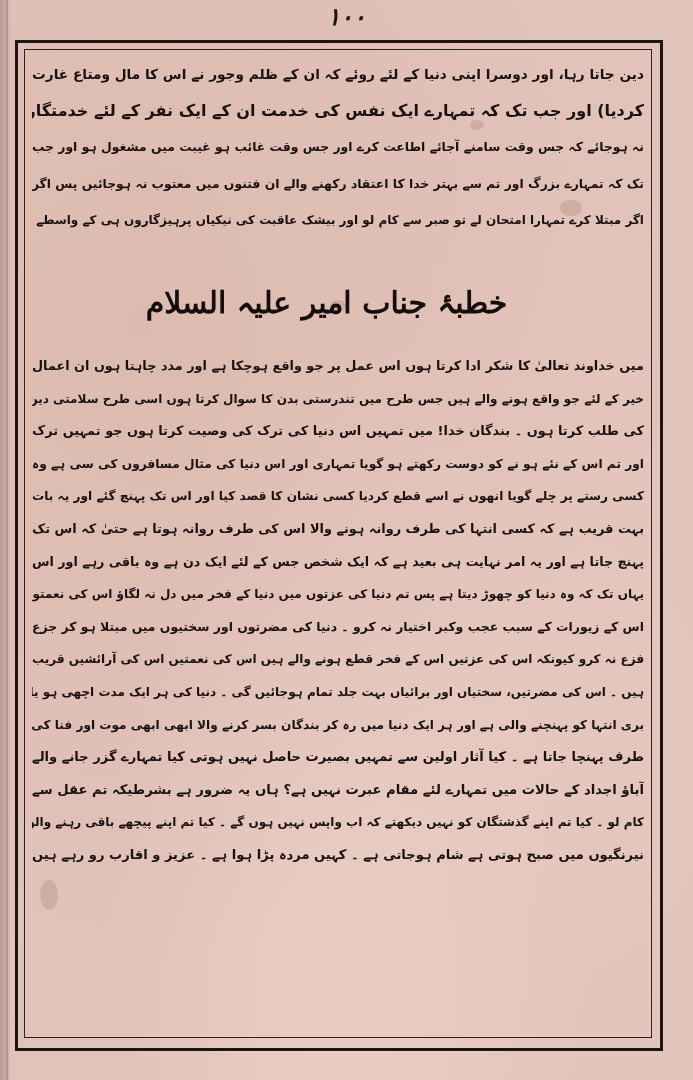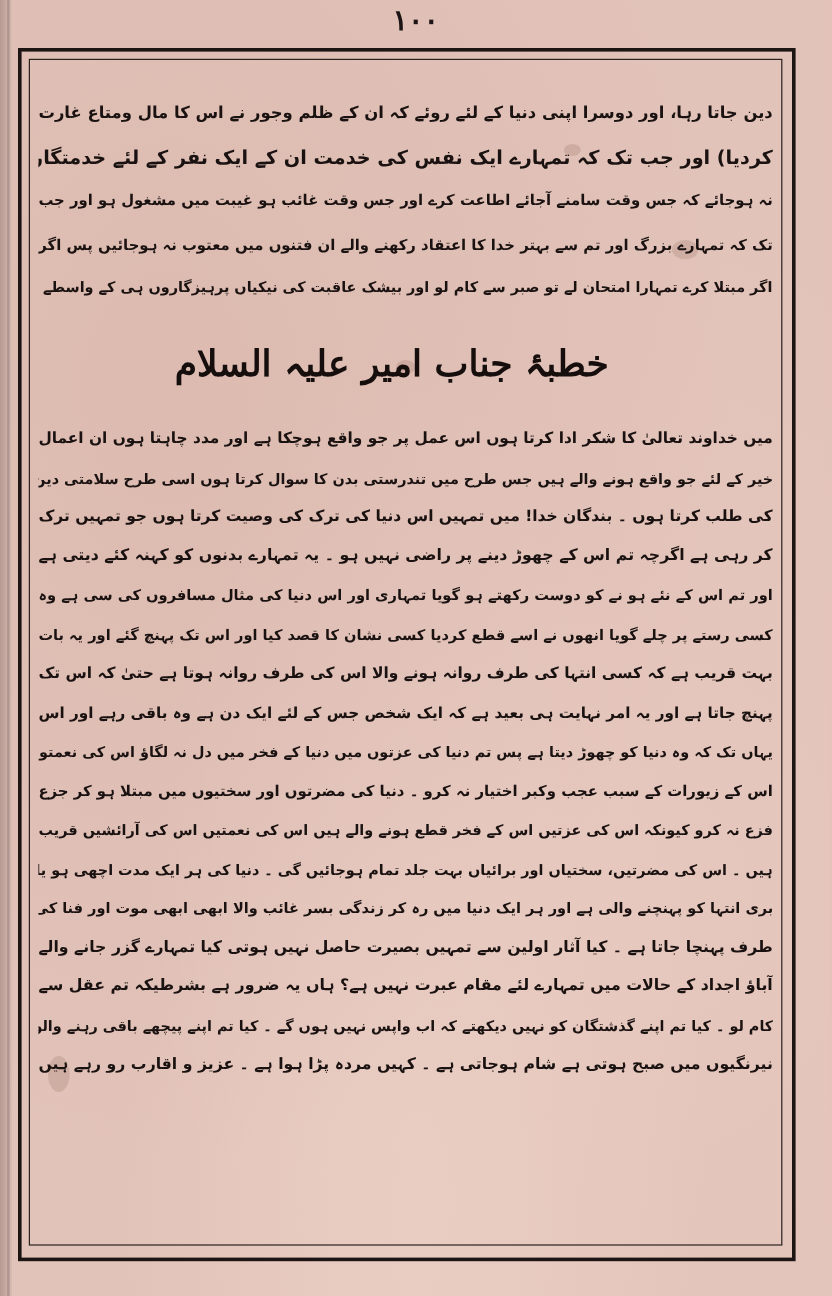--- a/index.html
+++ b/index.html
@@ -22,20 +22,21 @@
     background: linear-gradient(to right, #b69a93, #d8bbb1);
   }
   .edge-line {
     position: absolute; left: 6px; top: 0; width: 2px; height: 1080px;
     background: #9d8480; opacity: 0.6;
   }
   .page-number {
     position: absolute; left: 0; width: 693px; top: 2px; text-align: center;
     font-size: 24px; color: #1c1414; font-weight: bold; letter-spacing: 1px;
     direction: rtl;
+    font-style: italic;
   }
   .frame-outer {
     position: absolute; left: 15px; top: 40px; width: 642px; height: 1005px;
     border: 3px solid #1d1514;
   }
   .frame-inner {
     position: absolute; left: 24px; top: 49px; width: 626px; height: 987px;
     border: 1.5px solid #2a201e;
   }
   .text-block {
@@ -43,21 +44,21 @@
     direction: rtl; text-align: justify; text-align-last: justify;
     color: #1a1211;
   }
   .line {
     display: block; white-space: nowrap; overflow: hidden;
     font-family: "DejaVu Sans", sans-serif;
     font-size: 19px; font-weight: bold;
     direction: rtl; text-align: right;
     letter-spacing: -0.3px;
   }
-  .top-block { top: 76px; }
+  .top-block { top: 56px; }
   .top-block .line { height: 36.5px; line-height: 36.5px; }
   .body-block { top: 350px; }
   .body-block .line { height: 32.6px; line-height: 32.6px; }
   .heading {
     position: absolute; left: 0; width: 653px; top: 285px;
     text-align: center; direction: rtl;
     font-family: "DejaVu Serif", serif;
     font-size: 30px; font-weight: bold; color: #150e0d;
   }
   .blot { position: absolute; border-radius: 50%; background: rgba(150,110,100,0.25); }
@@ -86,28 +87,27 @@
     <span class="line" style="font-size: 12.36px;"><span style="white-space: nowrap; margin-top: 43px;">تک کہ تمہارے بزرگ اور تم سے بہتر خدا کا اعتقاد رکھنے والے ان فتنوں میں معتوب نہ ہوجائیں پس اگر</span></span>
     <span class="line" style="font-size: 12px;"><span style="white-space: nowrap;">اگر مبتلا کرے تمہارا امتحان لے تو صبر سے کام لو اور بیشک عاقبت کی نیکیاں پرہیزگاروں ہی کے واسطے مہیا ہیں</span></span>
   </div>
 
   <div class="heading">خطبۂ جناب امیر علیہ السلام</div>
 
   <div class="text-block body-block">
     <span class="line" style="font-size: 12.81px;"><span style="white-space: nowrap;">میں خداوند تعالیٰ کا شکر ادا کرتا ہوں اس عمل پر جو واقع ہوچکا ہے اور مدد چاہتا ہوں ان اعمال</span></span>
     <span class="line" style="font-size: 12px;"><span style="white-space: nowrap;">خیر کے لئے جو واقع ہونے والے ہیں جس طرح میں تندرستی بدن کا سوال کرتا ہوں اسی طرح سلامتی دین</span></span>
     <span class="line" style="font-size: 12.93px;"><span style="white-space: nowrap;">کی طلب کرتا ہوں ۔ بندگان خدا! میں تمہیں اس دنیا کی ترک کی وصیت کرتا ہوں جو تمہیں ترک</span></span>
-    <span class="line" style="font-size: 13.15px;"><span style="white-space: nowrap;">کر رہی ہے اگرچہ تم اس کے چھوڑ دینے پر راضی نہیں ہو ۔ یہ تمہارے بدنوں کو کہنہ کئے دیتی ہے</span></span>
     <span class="line" style="font-size: 12.19px;"><span style="white-space: nowrap;">اور تم اس کے نئے ہو نے کو دوست رکھتے ہو گویا تمہاری اور اس دنیا کی مثال مسافروں کی سی ہے وہ</span></span>
     <span class="line" style="font-size: 12.15px;"><span style="white-space: nowrap;">کسی رستے پر چلے گویا انھوں نے اسے قطع کردیا کسی نشان کا قصد کیا اور اس تک پہنچ گئے اور یہ بات</span></span>
     <span class="line" style="font-size: 12.87px;"><span style="white-space: nowrap;">بہت قریب ہے کہ کسی انتہا کی طرف روانہ ہونے والا اس کی طرف روانہ ہوتا ہے حتیٰ کہ اس تک</span></span>
     <span class="line" style="font-size: 12.69px;"><span style="white-space: nowrap;">پہنچ جاتا ہے اور یہ امر نہایت ہی بعید ہے کہ ایک شخص جس کے لئے ایک دن ہے وہ باقی رہے اور اس</span></span>
     <span class="line" style="font-size: 12px;"><span style="white-space: nowrap;">یہاں تک کہ وہ دنیا کو چھوڑ دیتا ہے پس تم دنیا کی عزتوں میں دنیا کے فخر میں دل نہ لگاؤ اس کی نعمتوں اور</span></span>
     <span class="line" style="font-size: 12.41px;"><span style="white-space: nowrap; margin-top: 11px;">اس کے زیورات کے سبب عجب وکبر اختیار نہ کرو ۔ دنیا کی مضرتوں اور سختیوں میں مبتلا ہو کر جزع</span></span>
     <span class="line" style="font-size: 12px;"><span style="white-space: nowrap;">فزع نہ کرو کیونکہ اس کی عزتیں اس کے فخر قطع ہونے والے ہیں اس کی نعمتیں اس کی آرائشیں قریب بزوال</span></span>
     <span class="line" style="font-size: 12px; text-align: right;"><span style="white-space: nowrap;">ہیں ۔ اس کی مضرتیں، سختیاں اور برائیاں بہت جلد تمام ہوجائیں گی ۔ دنیا کی ہر ایک مدت اچھی ہو یا</span></span>
-    <span class="line" style="font-size: 12.11px;"><span style="white-space: nowrap;">بری انتہا کو پہنچنے والی ہے اور ہر ایک دنیا میں رہ کر زندگی بسر غائب والا ابھی ابھی موت اور فنا کی</span></span>
+    <span class="line" style="font-size: 12.11px;"><span style="white-space: nowrap;">بری انتہا کو پہنچنے والی ہے اور ہر ایک دنیا میں رہ کر بندگان بسر کرنے والا ابھی ابھی موت اور فنا کی</span></span>
     <span class="line" style="font-size: 13.08px;"><span style="white-space: nowrap;">طرف پہنچا جاتا ہے ۔ کیا آثار اولین سے تمہیں بصیرت حاصل نہیں ہوتی کیا تمہارے گزر جانے والے</span></span>
     <span class="line" style="font-size: 13.18px;"><span style="white-space: nowrap;">آباؤ اجداد کے حالات میں تمہارے لئے مقام عبرت نہیں ہے؟ ہاں یہ ضرور ہے بشرطیکہ تم عقل سے</span></span>
     <span class="line" style="font-size: 12px;"><span style="white-space: nowrap;">کام لو ۔ کیا تم اپنے گذشتگان کو نہیں دیکھتے کہ اب واپس نہیں ہوں گے ۔ کیا تم اپنے پیچھے باقی رہنے والوں</span></span>
     <span class="line" style="font-size: 13.09px;"><span style="white-space: nowrap;">نیرنگیوں میں صبح ہوتی ہے شام ہوجاتی ہے ۔ کہیں مردہ پڑا ہوا ہے ۔ عزیز و اقارب رو رہے ہیں</span></span>
   </div>
 </div>
 
 </body></html>

